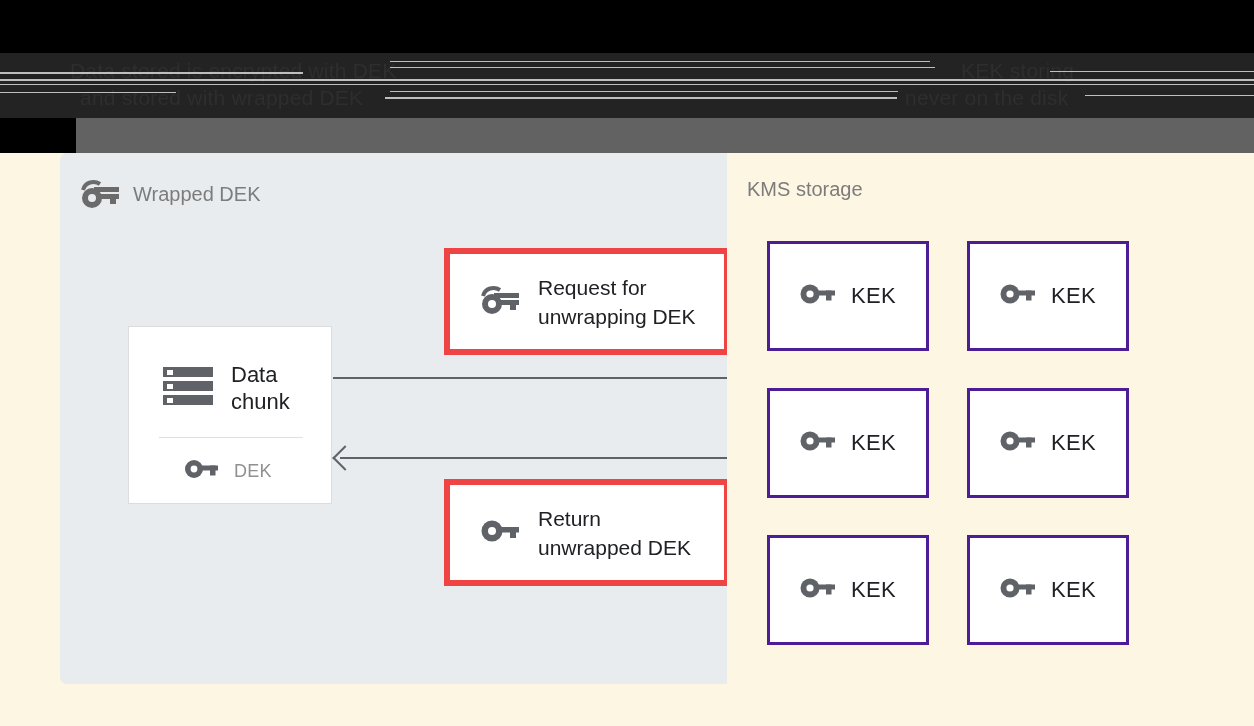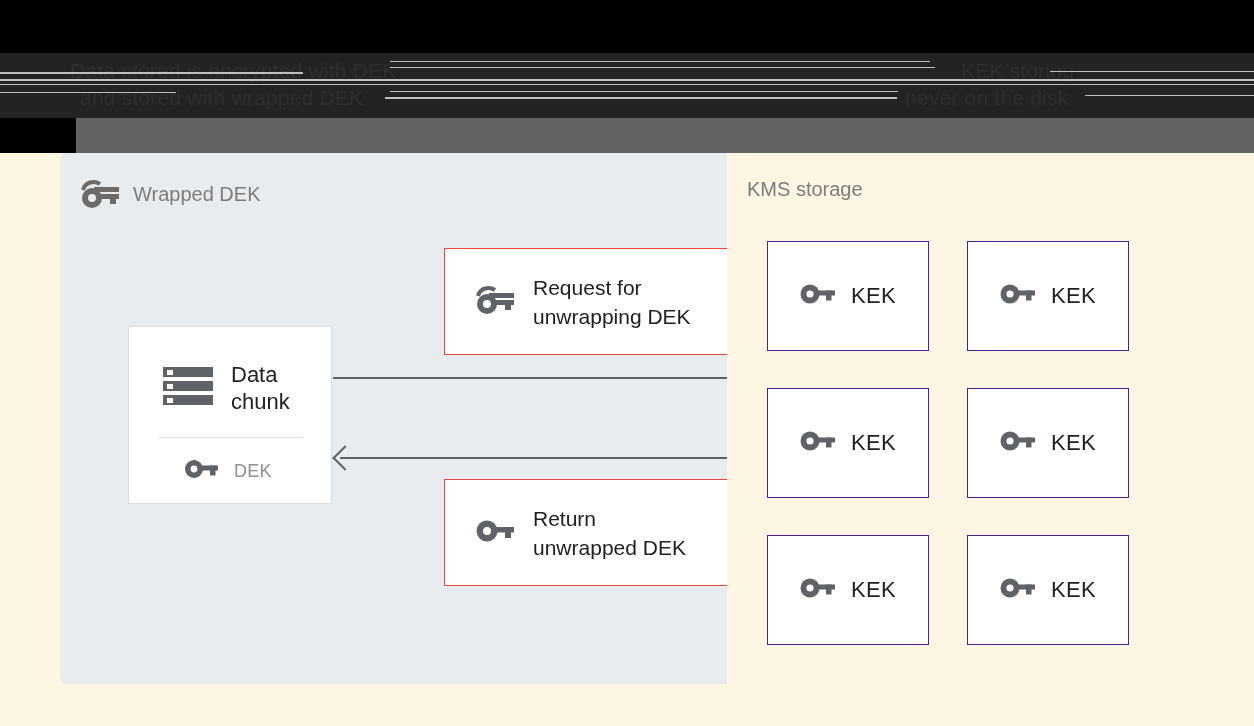--- a/index.html
+++ b/index.html
@@ -64,21 +64,21 @@
   }
   .dc-row{position:absolute;left:32px;top:32px;display:flex;align-items:center;gap:16px;}
   .dc-title{font-size:22px;line-height:27px;color:#202124;white-space:pre-line;}
   .dc-divider{position:absolute;left:30px;top:110px;width:144px;height:1px;background:#e0e0e0;}
   .dc-dek{position:absolute;left:56px;top:131px;display:flex;align-items:center;gap:15px;}
   .dc-dek .lbl{font-size:18px;color:#909090;letter-spacing:.3px;}
 
   
   .msg-shadow{position:absolute;background:#dcdcdc;}
   .msg-card{
-    position:absolute;background:#fff;border:1px solid #ef4444;
+    position:absolute;background:#fff;border:6px solid #ef4444;
     box-sizing:border-box;display:flex;align-items:center;gap:18px;
     padding-left:30px;
   }
   .msg-card .txt{font-size:21px;line-height:29px;color:#202124;white-space:pre-line;}
 
   #msg-request-shadow{left:444px;top:248px;width:326px;height:107px;}
   #msg-request{left:444px;top:248px;width:286px;height:107px;}
   #msg-return-shadow{left:444px;top:479px;width:326px;height:107px;}
   #msg-return{left:444px;top:479px;width:286px;height:107px;}
 
@@ -98,21 +98,21 @@
     transform:rotate(45deg);
   }
 
   
   #kek-grid{
     position:absolute;left:811px;top:241px;
     display:grid;grid-template-columns:162px 162px;grid-template-rows:110px 110px 110px;
     column-gap:38px;row-gap:37px;
   }
   .kek-box{
-    background:#fff;border:1px solid #4c1d95;box-sizing:border-box;
+    background:#fff;border:3px solid #4c1d95;box-sizing:border-box;
     display:flex;align-items:center;justify-content:center;gap:15px;
   }
   .kek-box .lbl{font-size:22px;color:#202124;letter-spacing:.3px;}
 </style>
 </head>
 <body>
 
 <div id="top-region">
   <div class="band-black"></div>
   <div class="band-dark">

